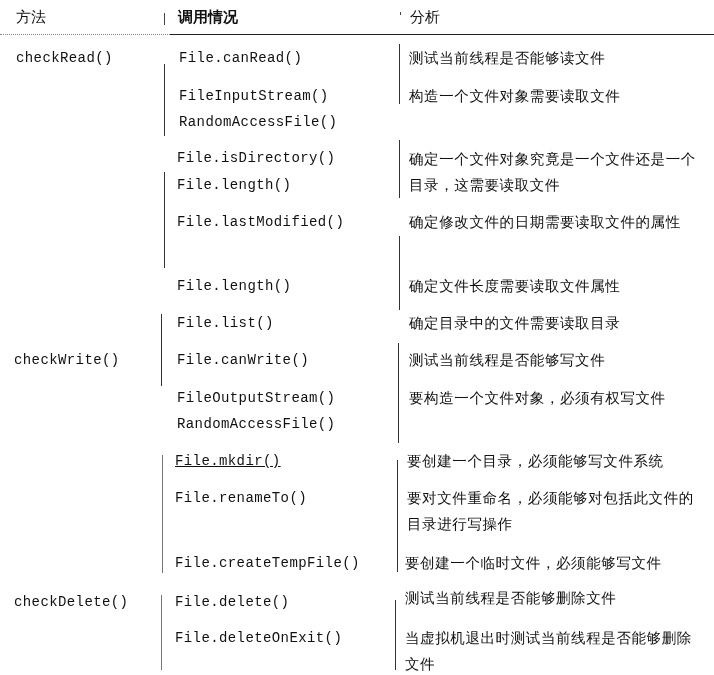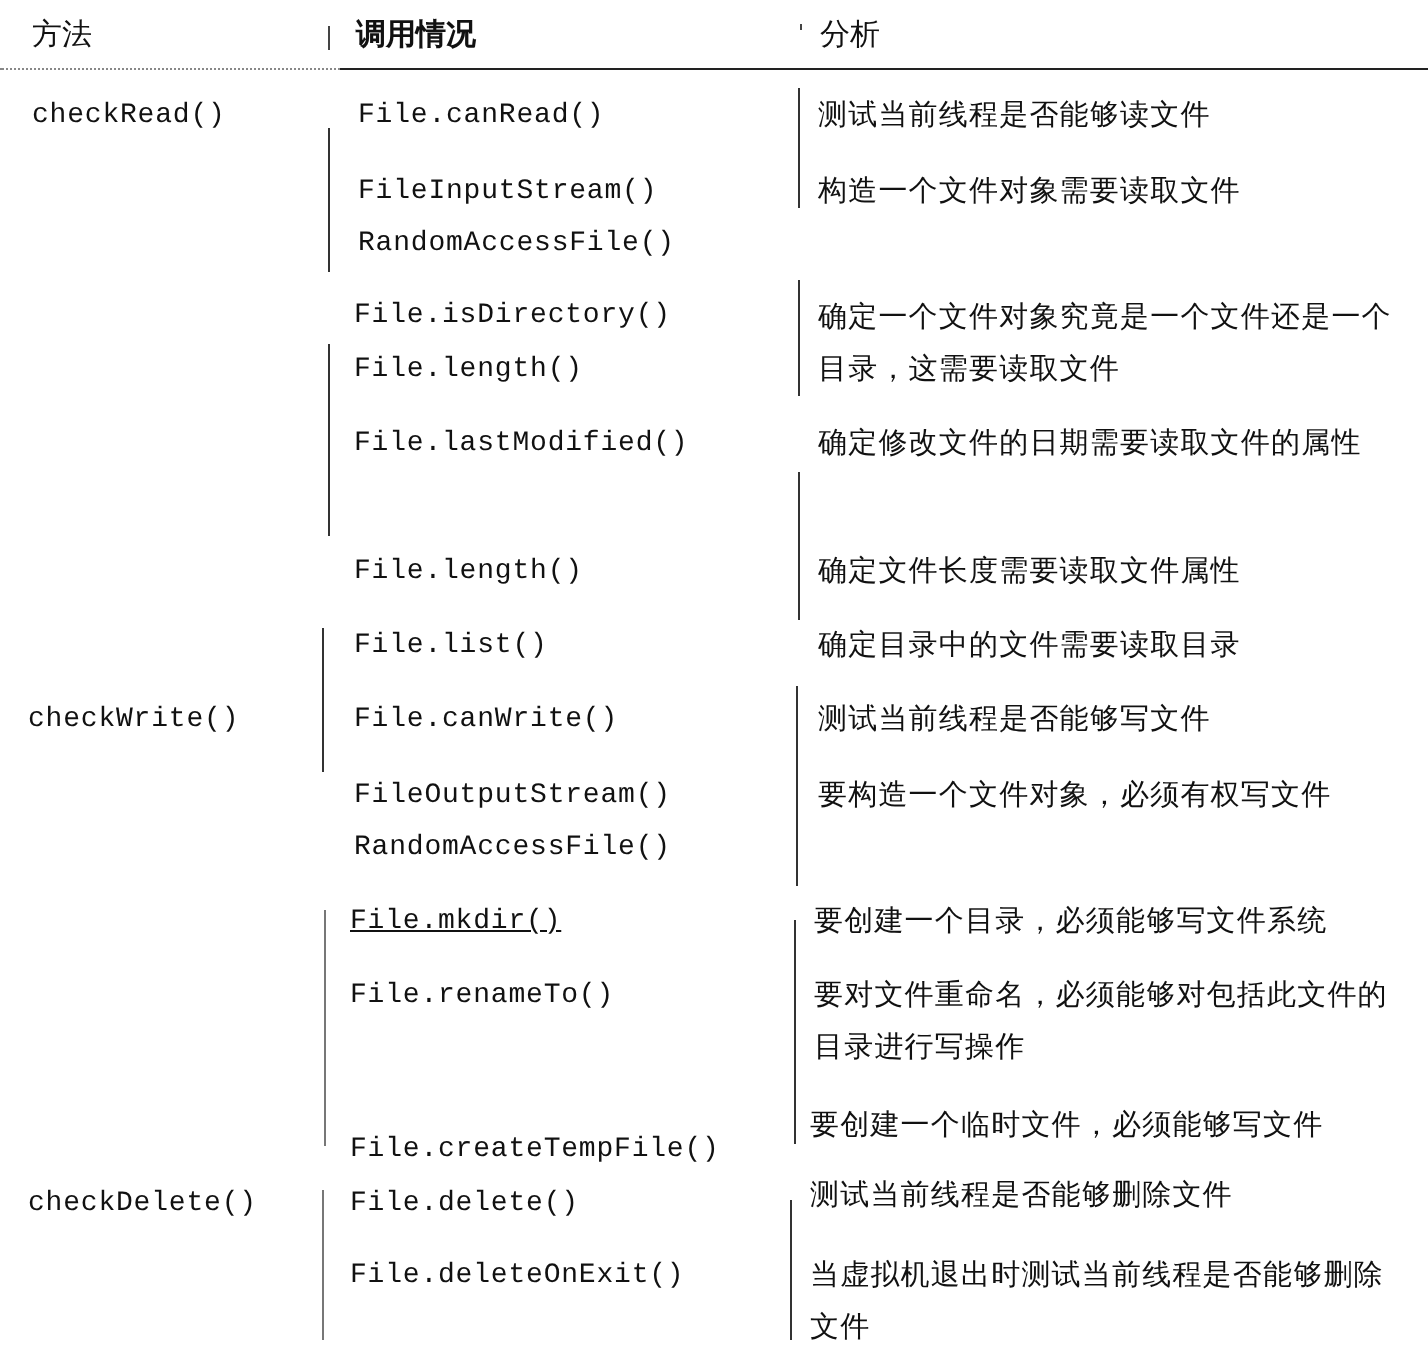--- a/index.html
+++ b/index.html
@@ -48,21 +48,21 @@
   <div class="mono" style="left:177px;top:150px;">File.isDirectory()</div>
   <div class="mono" style="left:177px;top:177px;">File.length()</div>
   <div class="mono" style="left:177px;top:214px;">File.lastModified()</div>
   <div class="mono" style="left:177px;top:278px;">File.length()</div>
   <div class="mono" style="left:177px;top:315px;">File.list()</div>
   <div class="mono" style="left:177px;top:352px;">File.canWrite()</div>
   <div class="mono" style="left:177px;top:390px;font-family:Liberation Mono, monospace;">FileOutputStream()</div>
   <div class="mono" style="left:177px;top:416px;">RandomAccessFile()</div>
   <div class="mono" style="left:175px;top:453px;text-decoration:underline;">File.mkdir()</div>
   <div class="mono" style="left:175px;top:490px;">File.renameTo()</div>
-  <div class="mono" style="left:175px;top:555px;margin-top:12px;">File.createTempFile()</div>
+  <div class="mono" style="left:175px;top:555px;">File.createTempFile()</div>
   <div class="mono" style="left:175px;top:594px;">File.delete()</div>
   <div class="mono" style="left:175px;top:630px;">File.deleteOnExit()</div>
 
   <div class="cn" style="top:45px;">测试当前线程是否能够读文件</div>
   <div class="cn" style="top:83px;">构造一个文件对象需要读取文件</div>
   <div class="cn" style="top:146px;">确定一个文件对象究竟是一个文件还是一个目录，这需要读取文件</div>
   <div class="cn" style="top:209px;">确定修改文件的日期需要读取文件的属性</div>
   <div class="cn" style="top:273px;">确定文件长度需要读取文件属性</div>
   <div class="cn" style="top:310px;">确定目录中的文件需要读取目录</div>
   <div class="cn" style="top:347px;">测试当前线程是否能够写文件</div>

